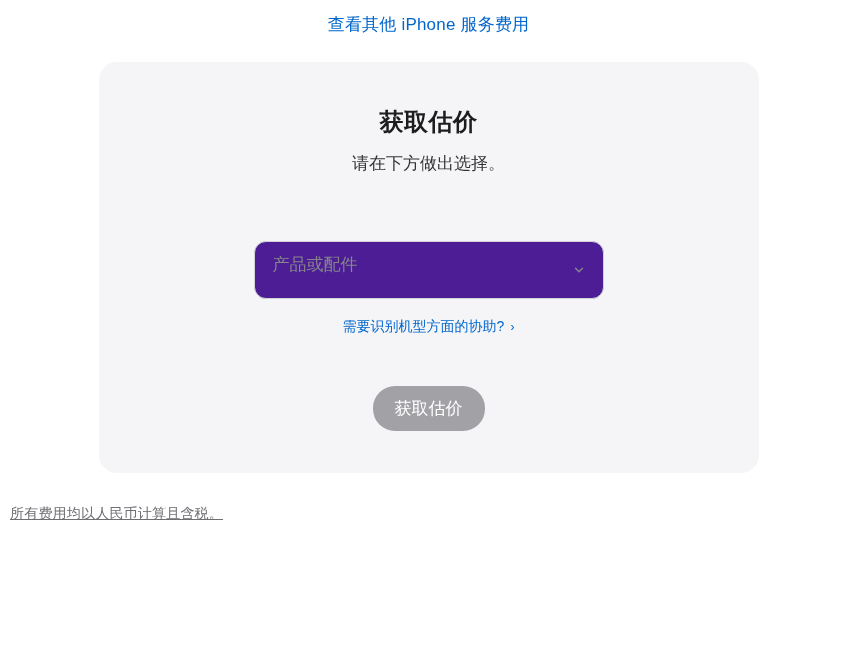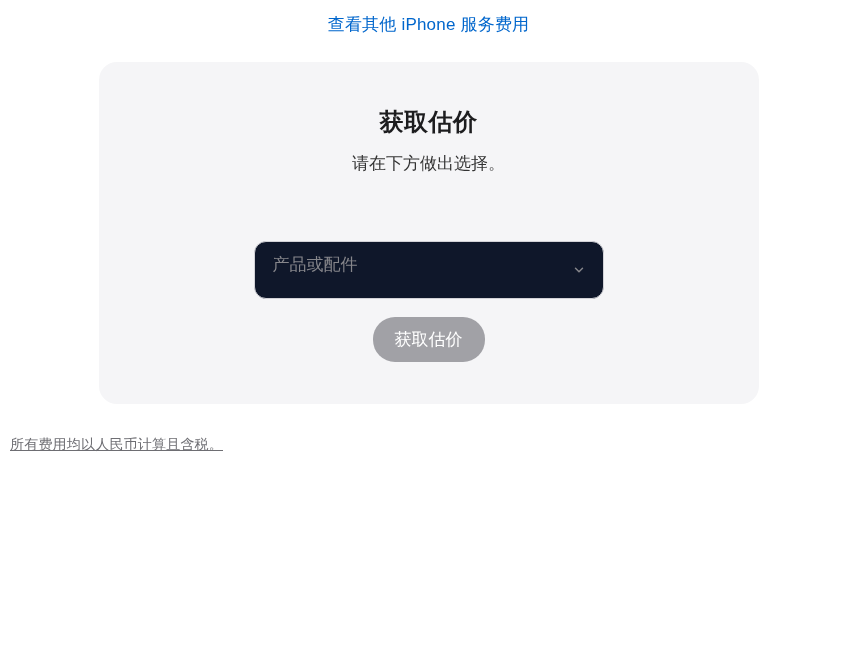--- a/index.html
+++ b/index.html
@@ -47,21 +47,21 @@
     .select-box {
       width: 350px;
       margin: 0 auto 18px auto;
       position: relative;
     }
     .select-box .select-inner {
       width: 100%;
       height: 58px;
       border: 1px solid #d2d2d7;
       border-radius: 12px;
-      background: #0f172a;
+      background: #4c1d95;
       padding: 0 44px 11px 18px;
       display: flex;
       align-items: center;
       font-size: 17px;
       color: #86868b;
       text-align: left;
       cursor: pointer;
     }
     .select-box:nth-of-type(2) .select-inner {
       height: 54px;
@@ -147,19 +147,22 @@
       <span>产品或配件</span>
     </div>
     <span class="chevron">
       <svg viewBox="0 0 24 24" fill="none" stroke="#86868b" stroke-width="2.5" stroke-linecap="round" stroke-linejoin="round">
           <polyline points="6 9 12 15 18 9"></polyline>
         </svg>
     </span>
   </div>
 
 
+  <div class="help-link">
+    <a href="#"><span>需要识别机型方面的协助?</span><span class="arrow"> ›</span></a>
+  </div>
 
   <button class="get-btn">获取估价</button>
 </div>
 
 <div class="footer">
   <div class="footer-p1">所有费用均以人民币计算且含税。</div>
 </div>
 
 </body></html>

